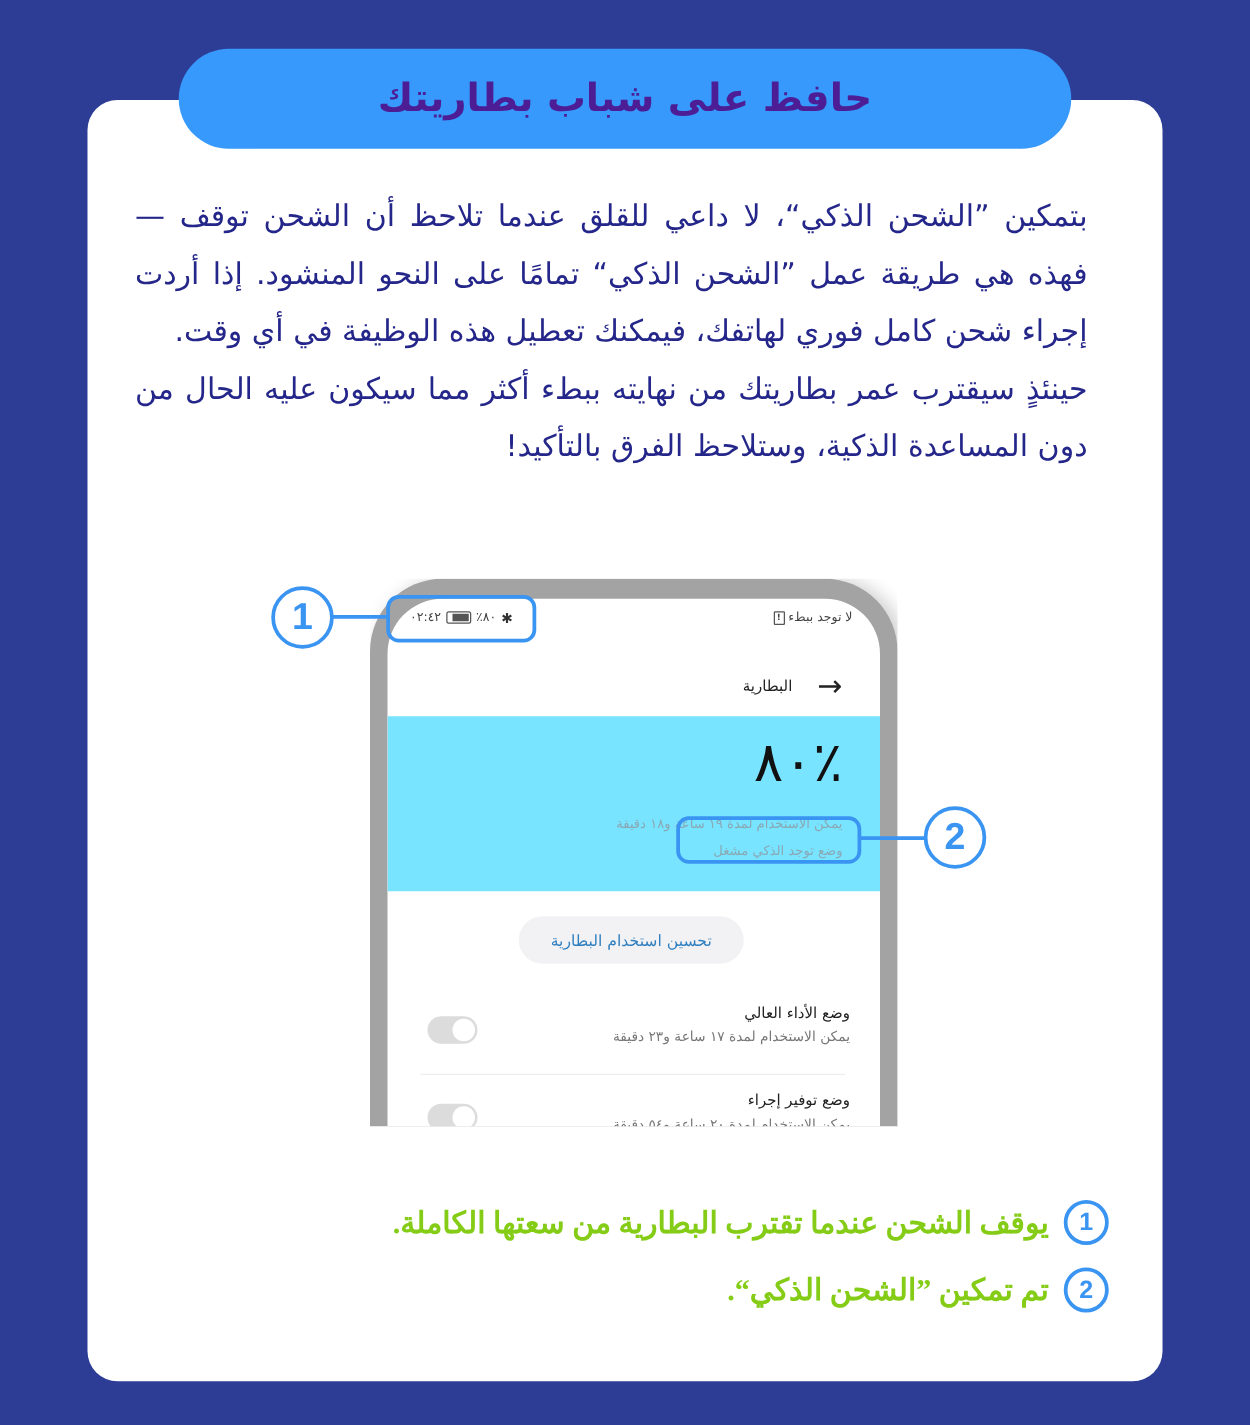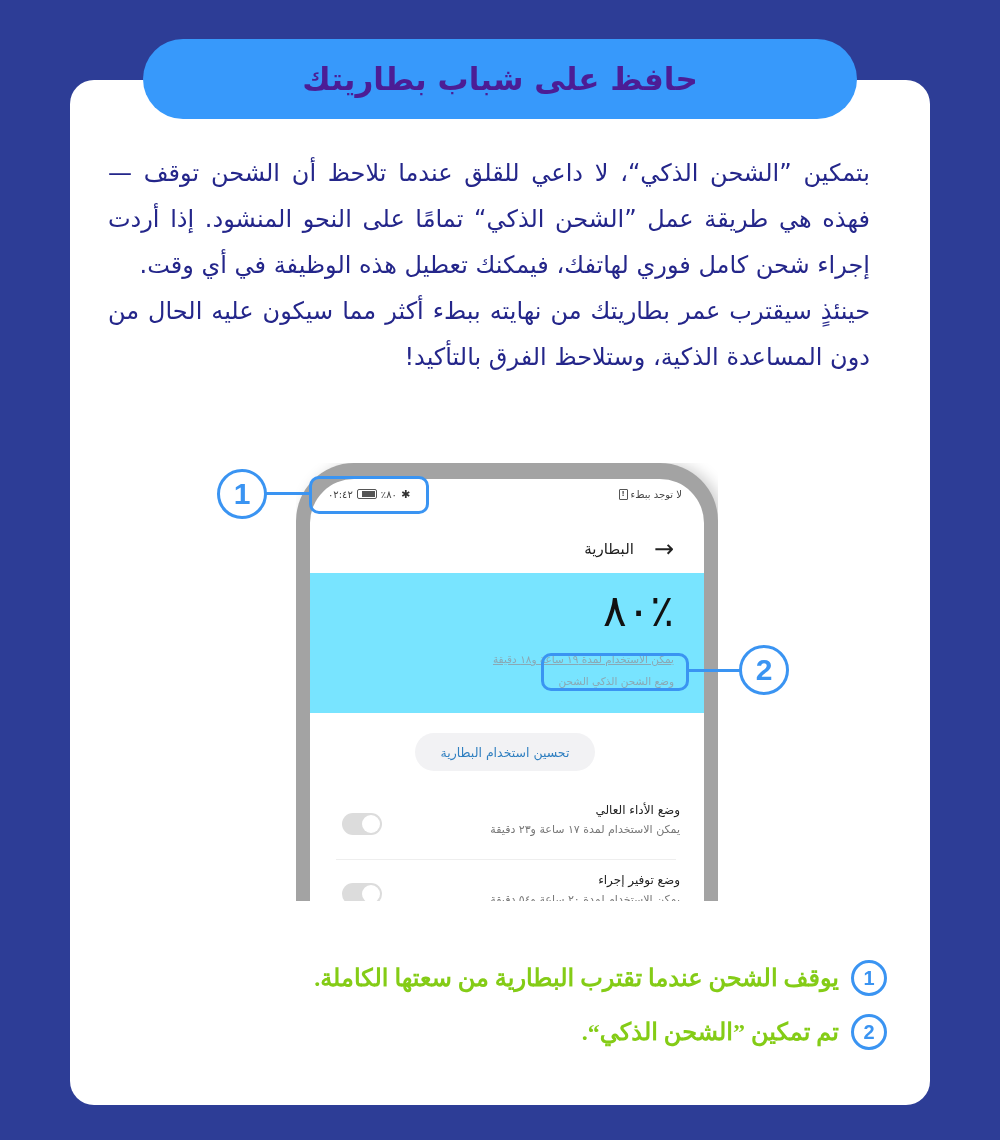--- a/index.html
+++ b/index.html
@@ -61,34 +61,33 @@
     .status-right { direction: rtl; display: flex; align-items: center; gap: 3px; }
     .sim-icon {
       display: inline-block; width: 9px; height: 11px; border: 1px solid #555; border-radius: 1px;
       font-size: 7px; line-height: 9px; text-align: center; font-weight: bold;
     }
     .header-row {
       position: absolute; right: 30px; top: 58px; display: flex; align-items: center; gap: 20px;
       direction: rtl;
     }
     .back-arrow { font-size: 24px; color: #222; line-height: 1; }
-    .header-title { font-size: 15px; color: #222; }
+    .header-title { font-size: 12px; color: #222; }
 
     .battery-panel {
       position: absolute; left: 0; top: 94px; width: 394px; height: 140px;
       background: #78e4ff;
     }
     .battery-percent {
       position: absolute; right: 30px; top: 12px; font-size: 44px; color: #111;
       direction: rtl; font-family: "DejaVu Sans", sans-serif;
     }
     .battery-usage {
       position: absolute; right: 30px; top: 80px; font-size: 10.5px; color: #8aa8b4;
       direction: rtl;
-      text-decoration: underline;
     }
     .smart-charge {
       position: absolute; right: 30px; top: 102px; font-size: 10.5px; color: #8aa8b4;
       direction: rtl;
     }
     .optimize-btn {
       position: absolute; left: 105px; top: 254px; width: 180px; height: 38px;
       background: #f2f2f4; border-radius: 19px; border: none;
       font-size: 12.5px; color: #2f7fc0; direction: rtl;
       font-family: "DejaVu Sans", sans-serif;
@@ -177,21 +176,21 @@
       </div>
 
       <div class="header-row">
         <span class="back-arrow">→</span>
         <span class="header-title">البطارية</span>
       </div>
 
       <div class="battery-panel">
         <div class="battery-percent">٪٨٠</div>
         <div class="battery-usage">يمكن الاستخدام لمدة ١٩ ساعة و١٨ دقيقة</div>
-        <div class="smart-charge">وضع الشحن الذكي الشحن</div>
+        <div class="smart-charge">وضع توجد الذكي مشغل</div>
       </div>
 
       <button class="optimize-btn">تحسين استخدام البطارية</button>
 
       <div class="mode-row r1">
         <div class="mode-text">
           <div class="mode-title">وضع الأداء العالي</div>
           <div class="mode-sub">يمكن الاستخدام لمدة ١٧ ساعة و٢٣ دقيقة</div>
         </div>
         <div class="toggle"></div>

